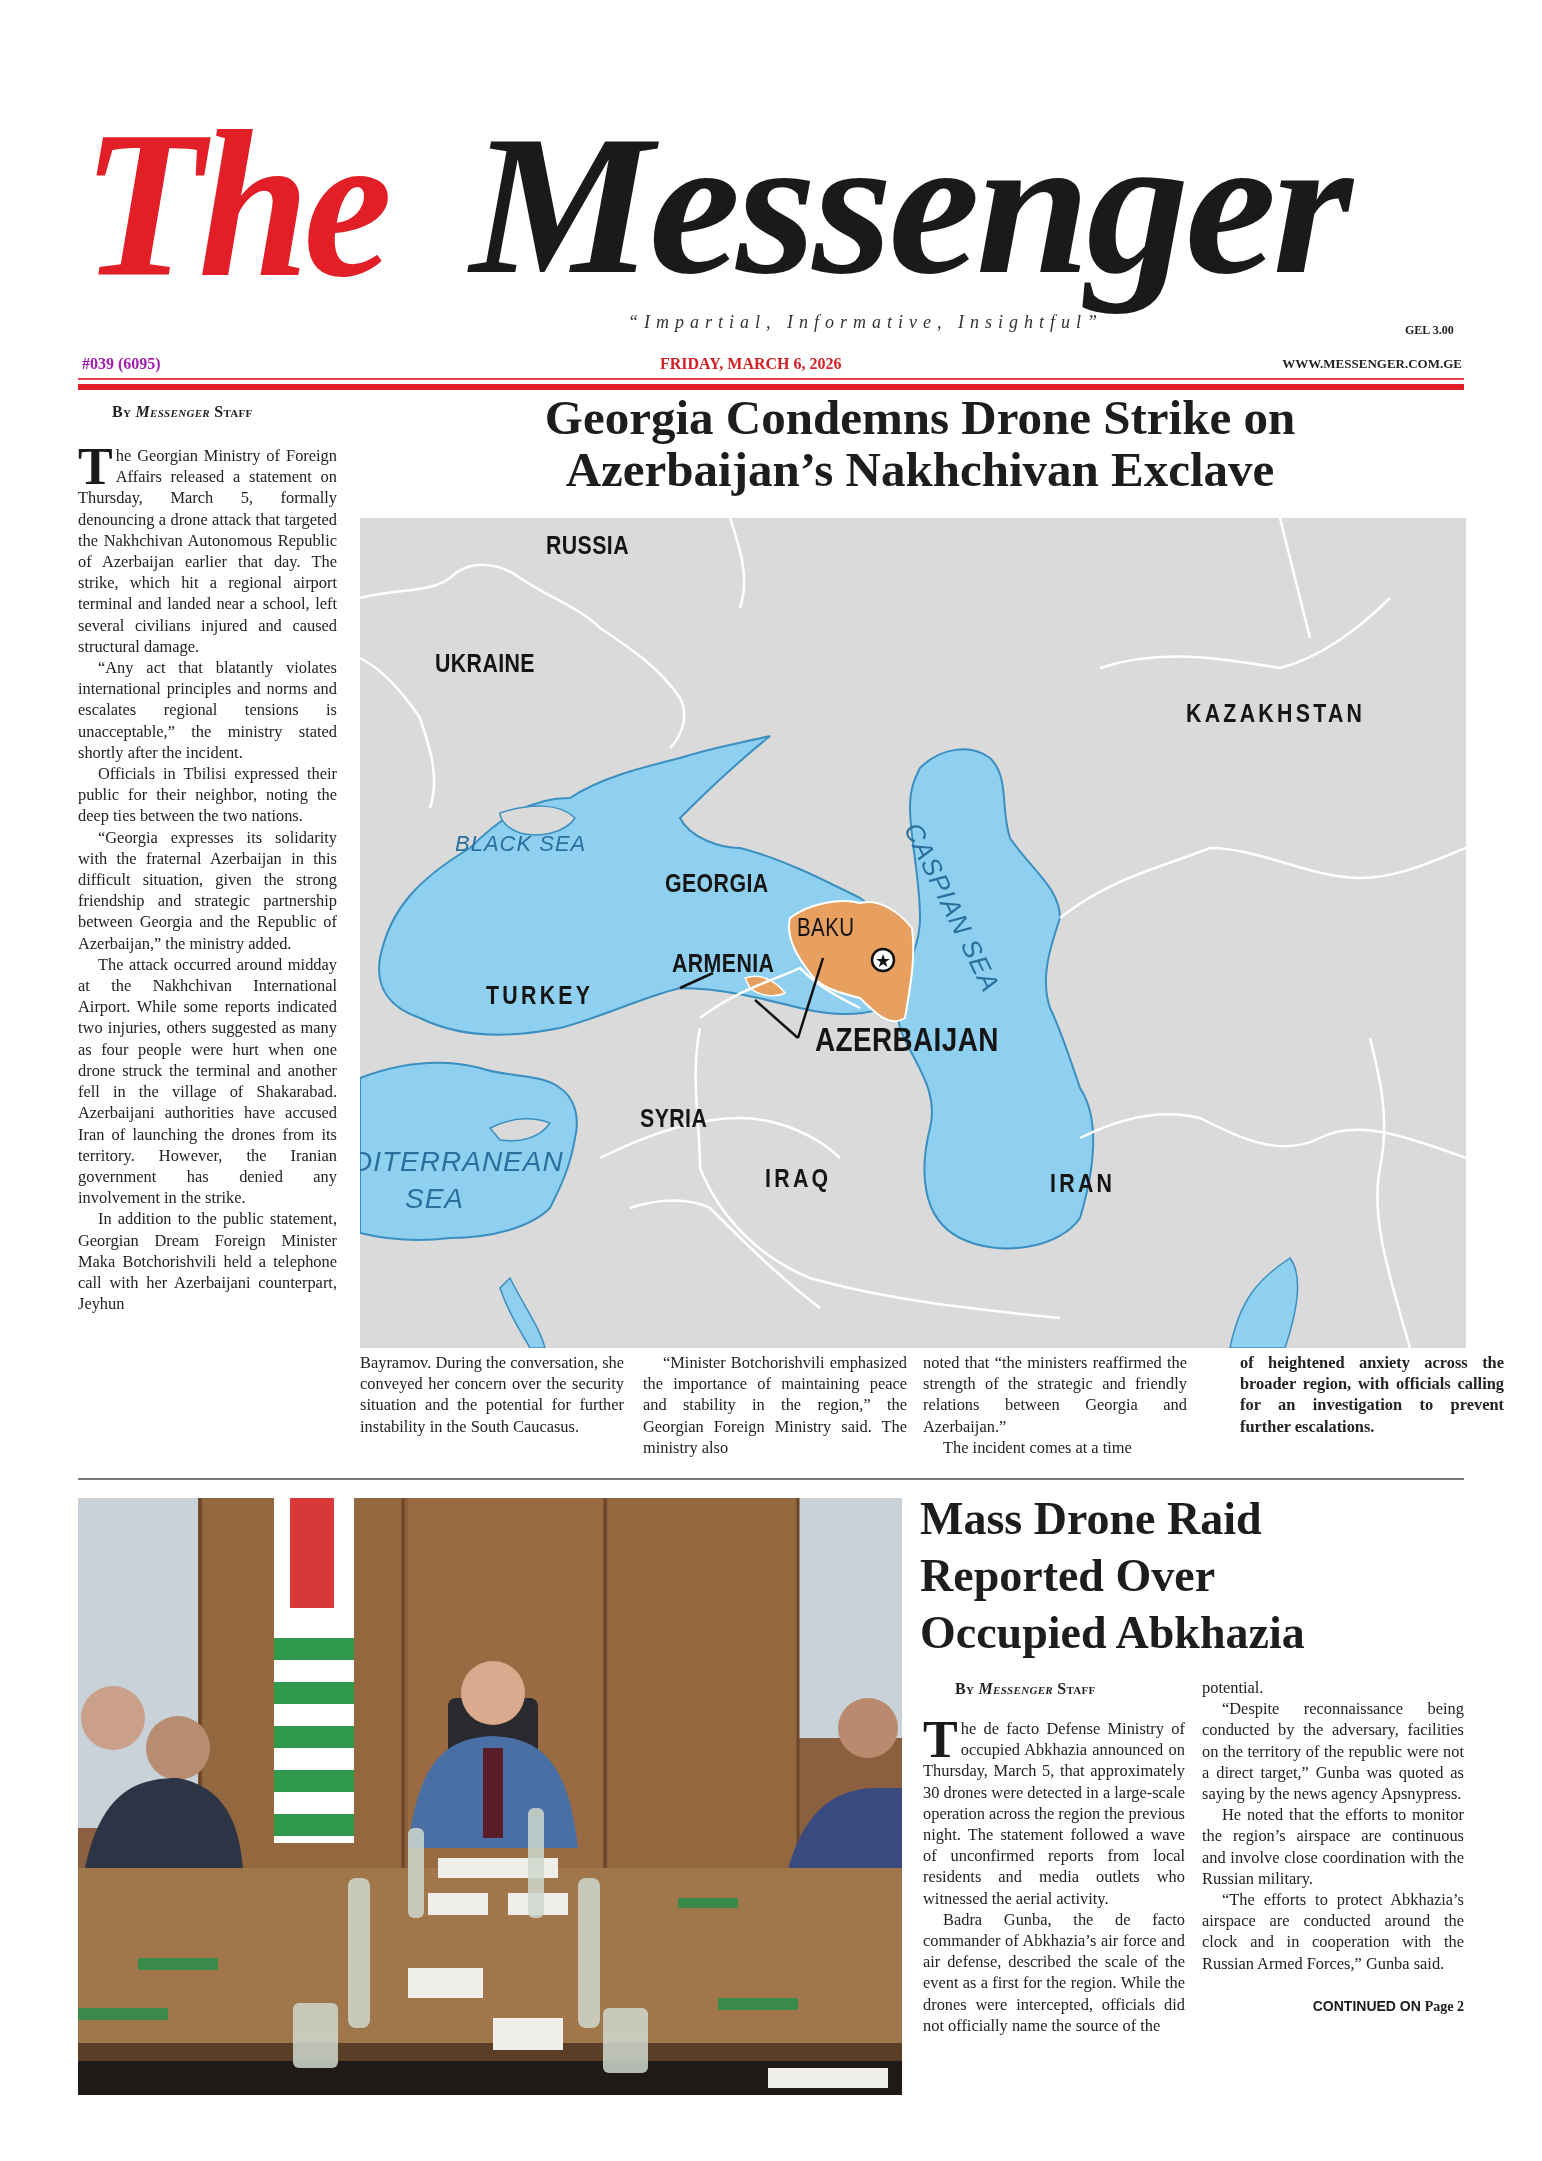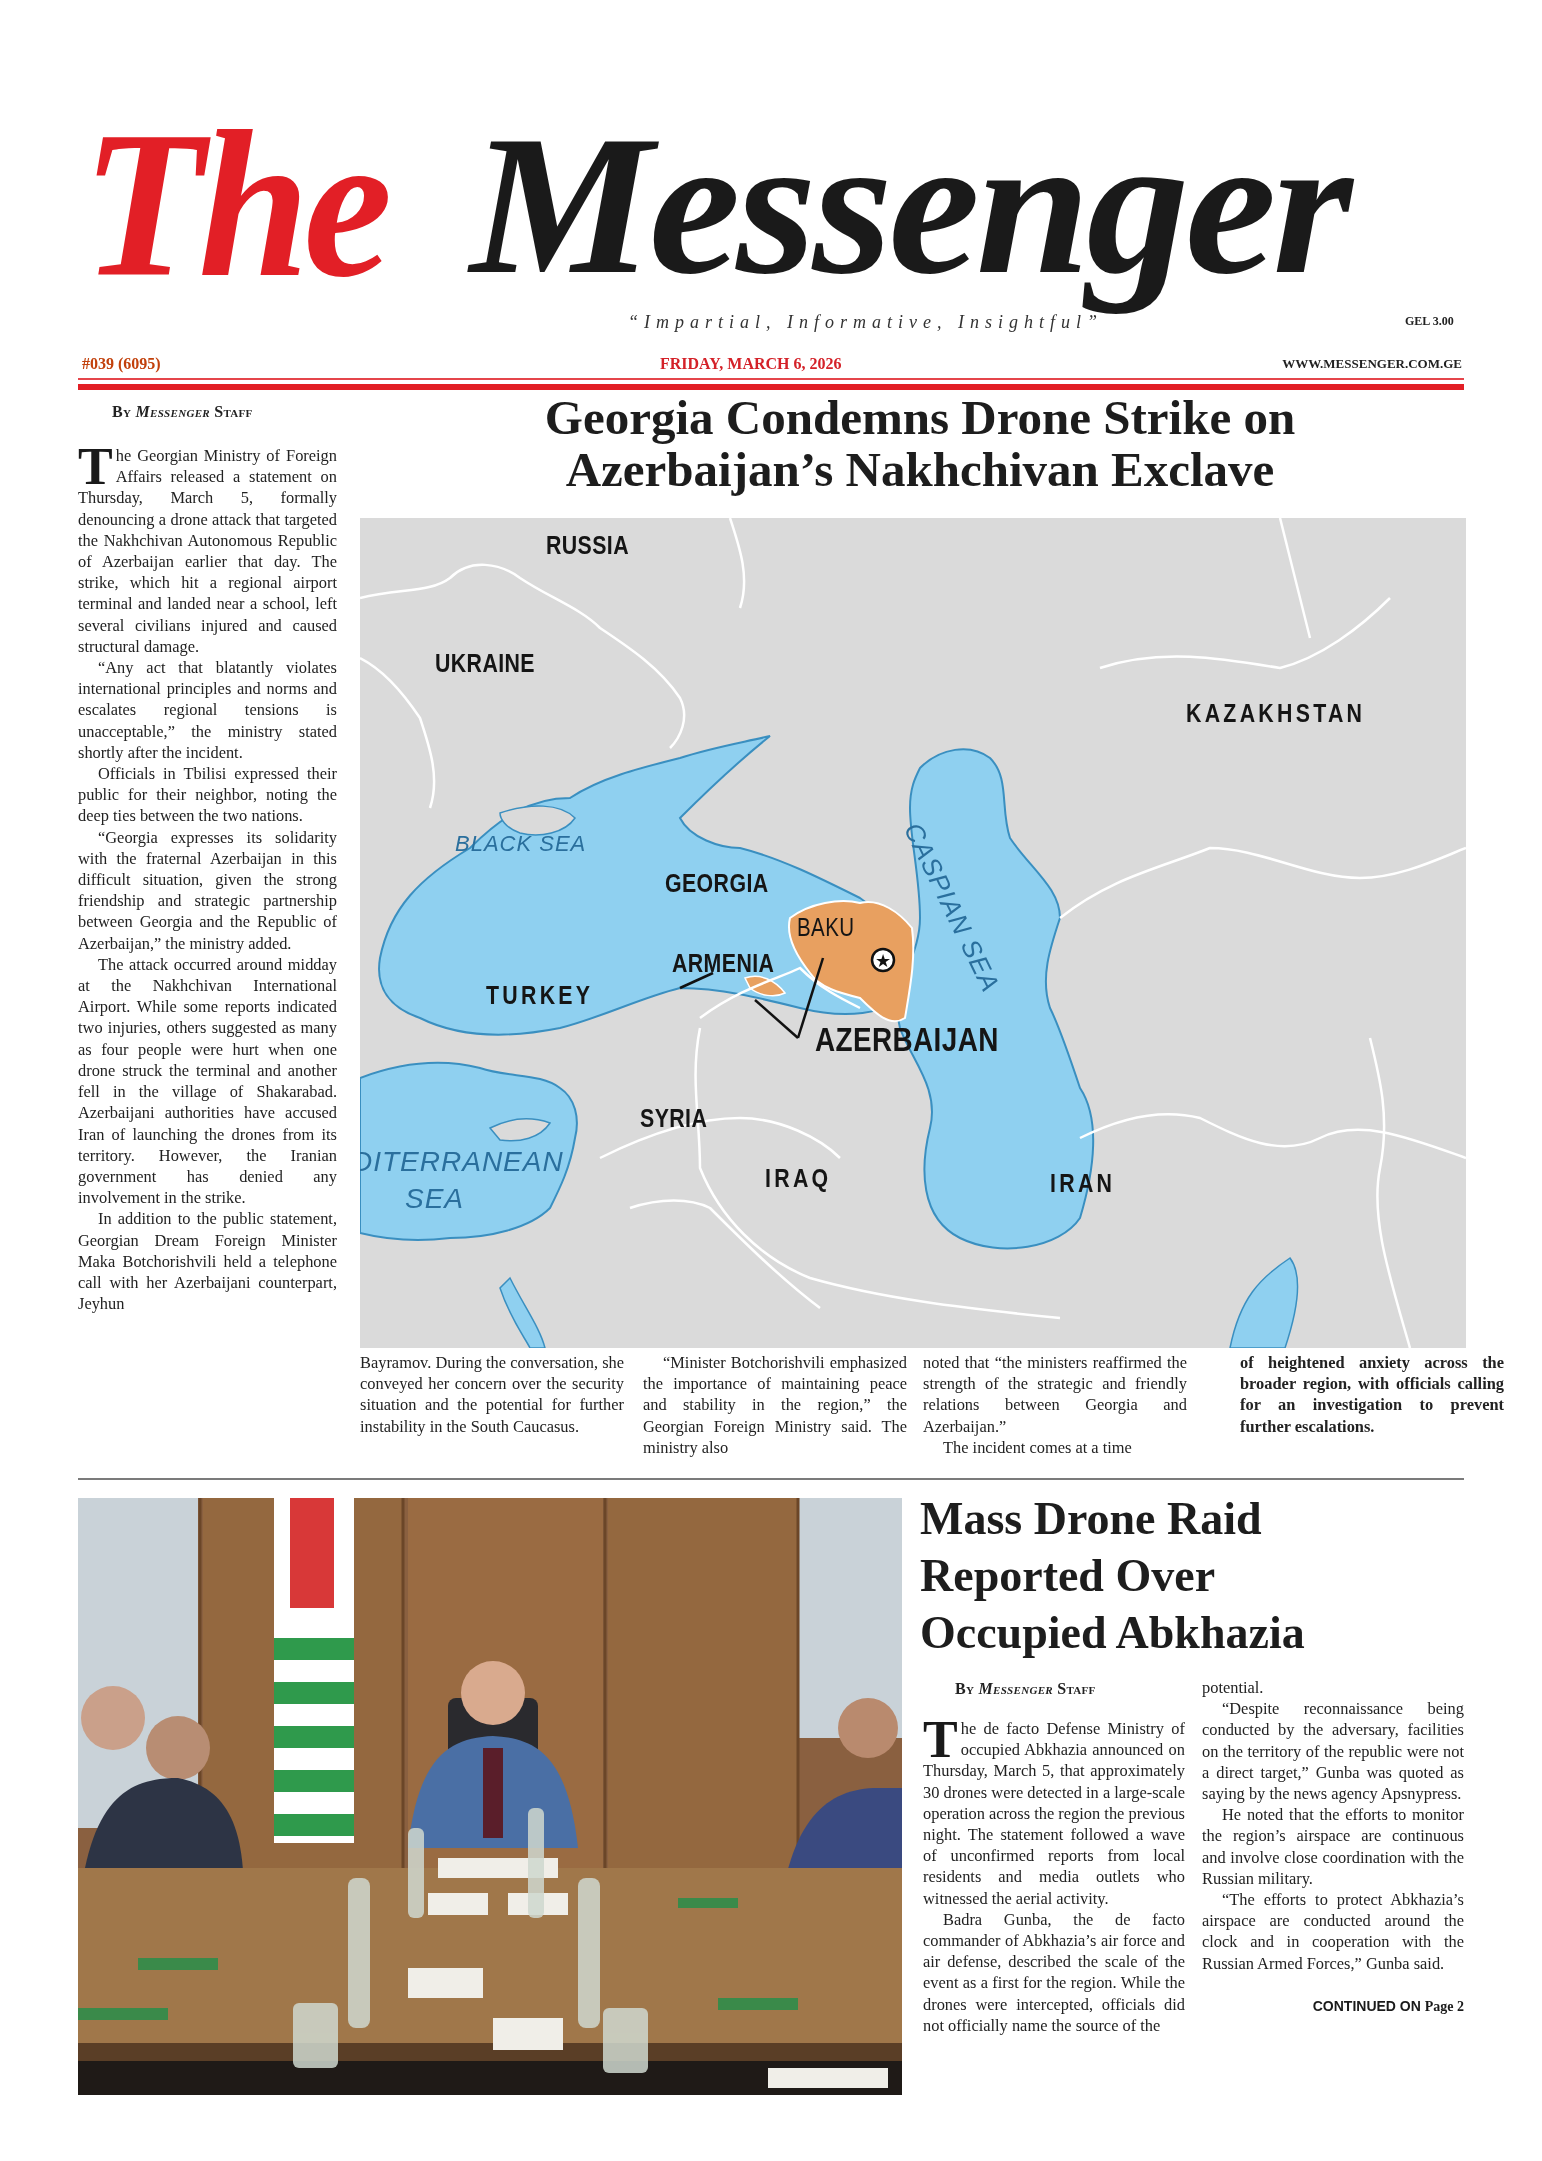--- a/index.html
+++ b/index.html
@@ -20,27 +20,27 @@
     font-size: 200px; line-height: 1; color: #1a1a1a; letter-spacing: -4px;
     transform: scaleX(1.03);
     transform-origin: left top;
   }
   .tagline {
     position: absolute; left: 628px; top: 312px;
     font-family: "Liberation Serif", serif; font-style: italic;
     font-size: 18px; letter-spacing: 6px; color: #333;
   }
   .price {
-    position: absolute; left: 1405px; top: 314px;
+    position: absolute; left: 1405px; top: 323px;
     font-family: "Liberation Serif", serif; font-weight: bold; font-size: 12px; color: #222;
   }
   .meta-row { position: absolute; left: 82px; top: 355px; width: 1380px; height: 22px; }
   .issue {
     position: absolute; left: 0; top: 0;
-    font-family: "Liberation Serif", serif; font-weight: bold; font-size: 16px; color: #c2410c;
+    font-family: "Liberation Serif", serif; font-weight: bold; font-size: 16px; color: #a21caf;
   }
   .date {
     position: absolute; left: 578px; top: 0;
     font-family: "Liberation Serif", serif; font-weight: bold; font-size: 16px; color: #d42128;
   }
   .website {
     position: absolute; right: 0; top: 1px;
     font-family: "Liberation Serif", serif; font-weight: bold; font-size: 13px; color: #222;
   }
   .rule-thin { position: absolute; left: 78px; top: 378px; width: 1386px; height: 2px; background: #e5454b; }

